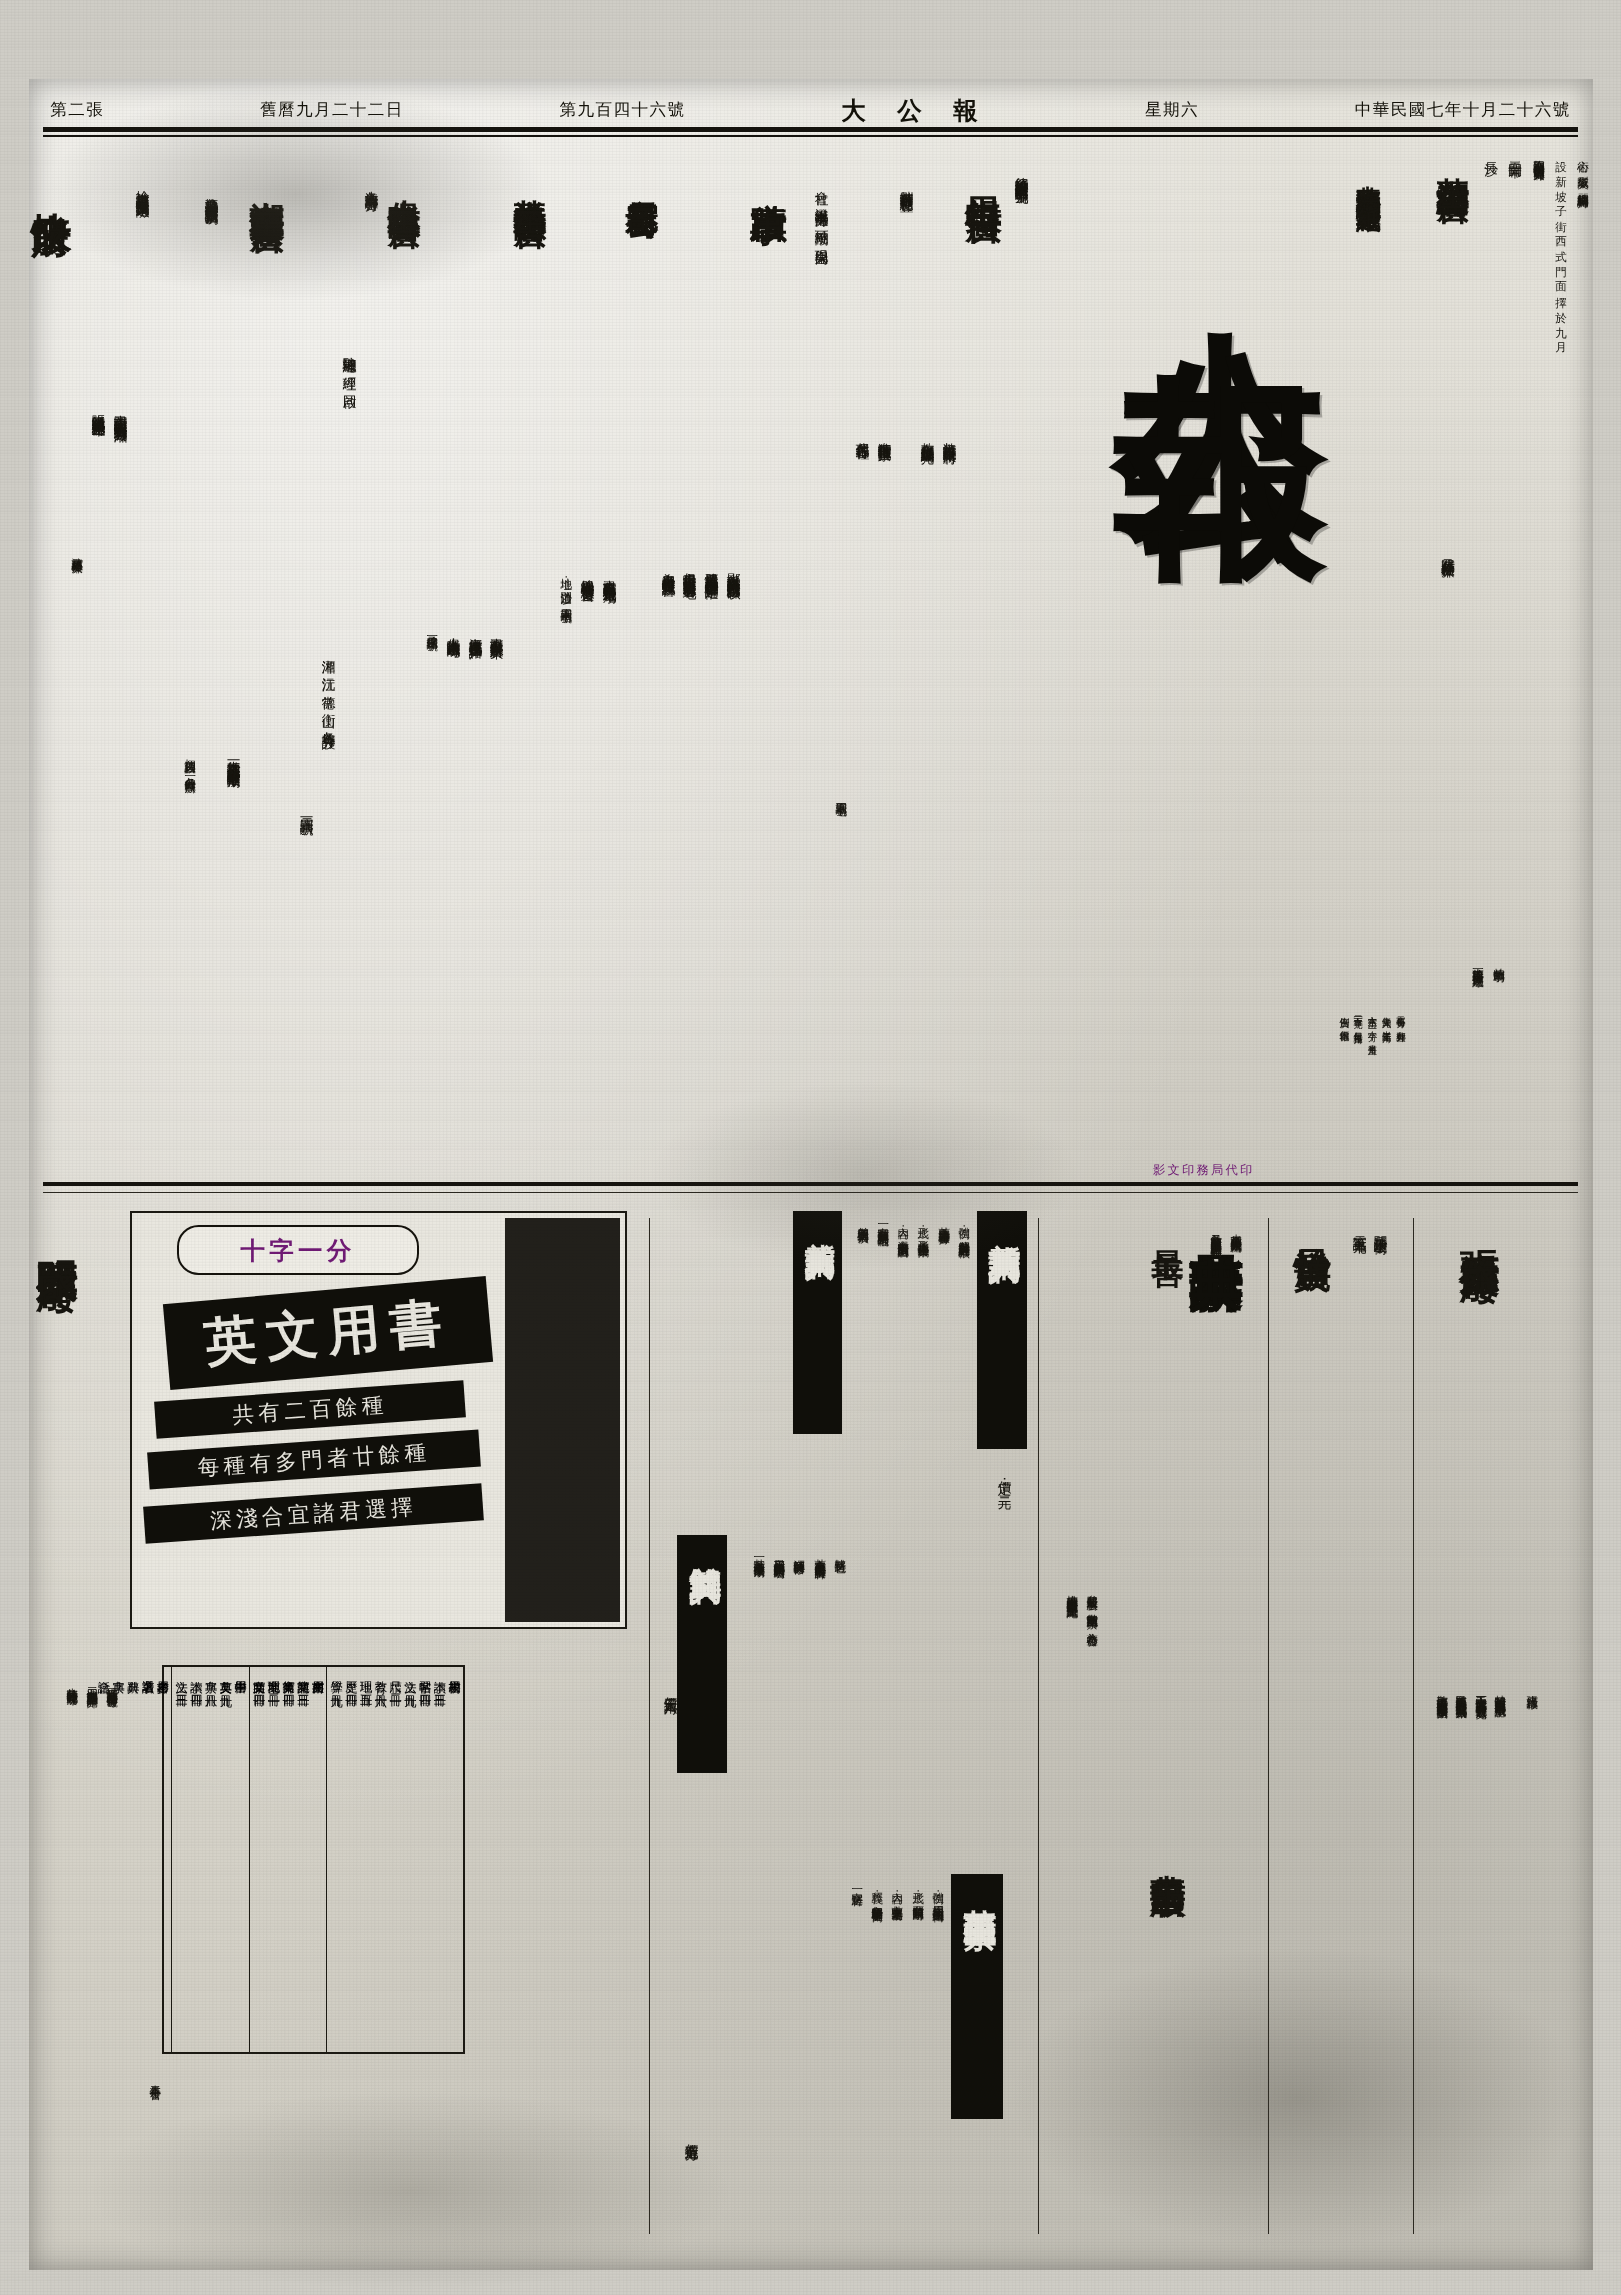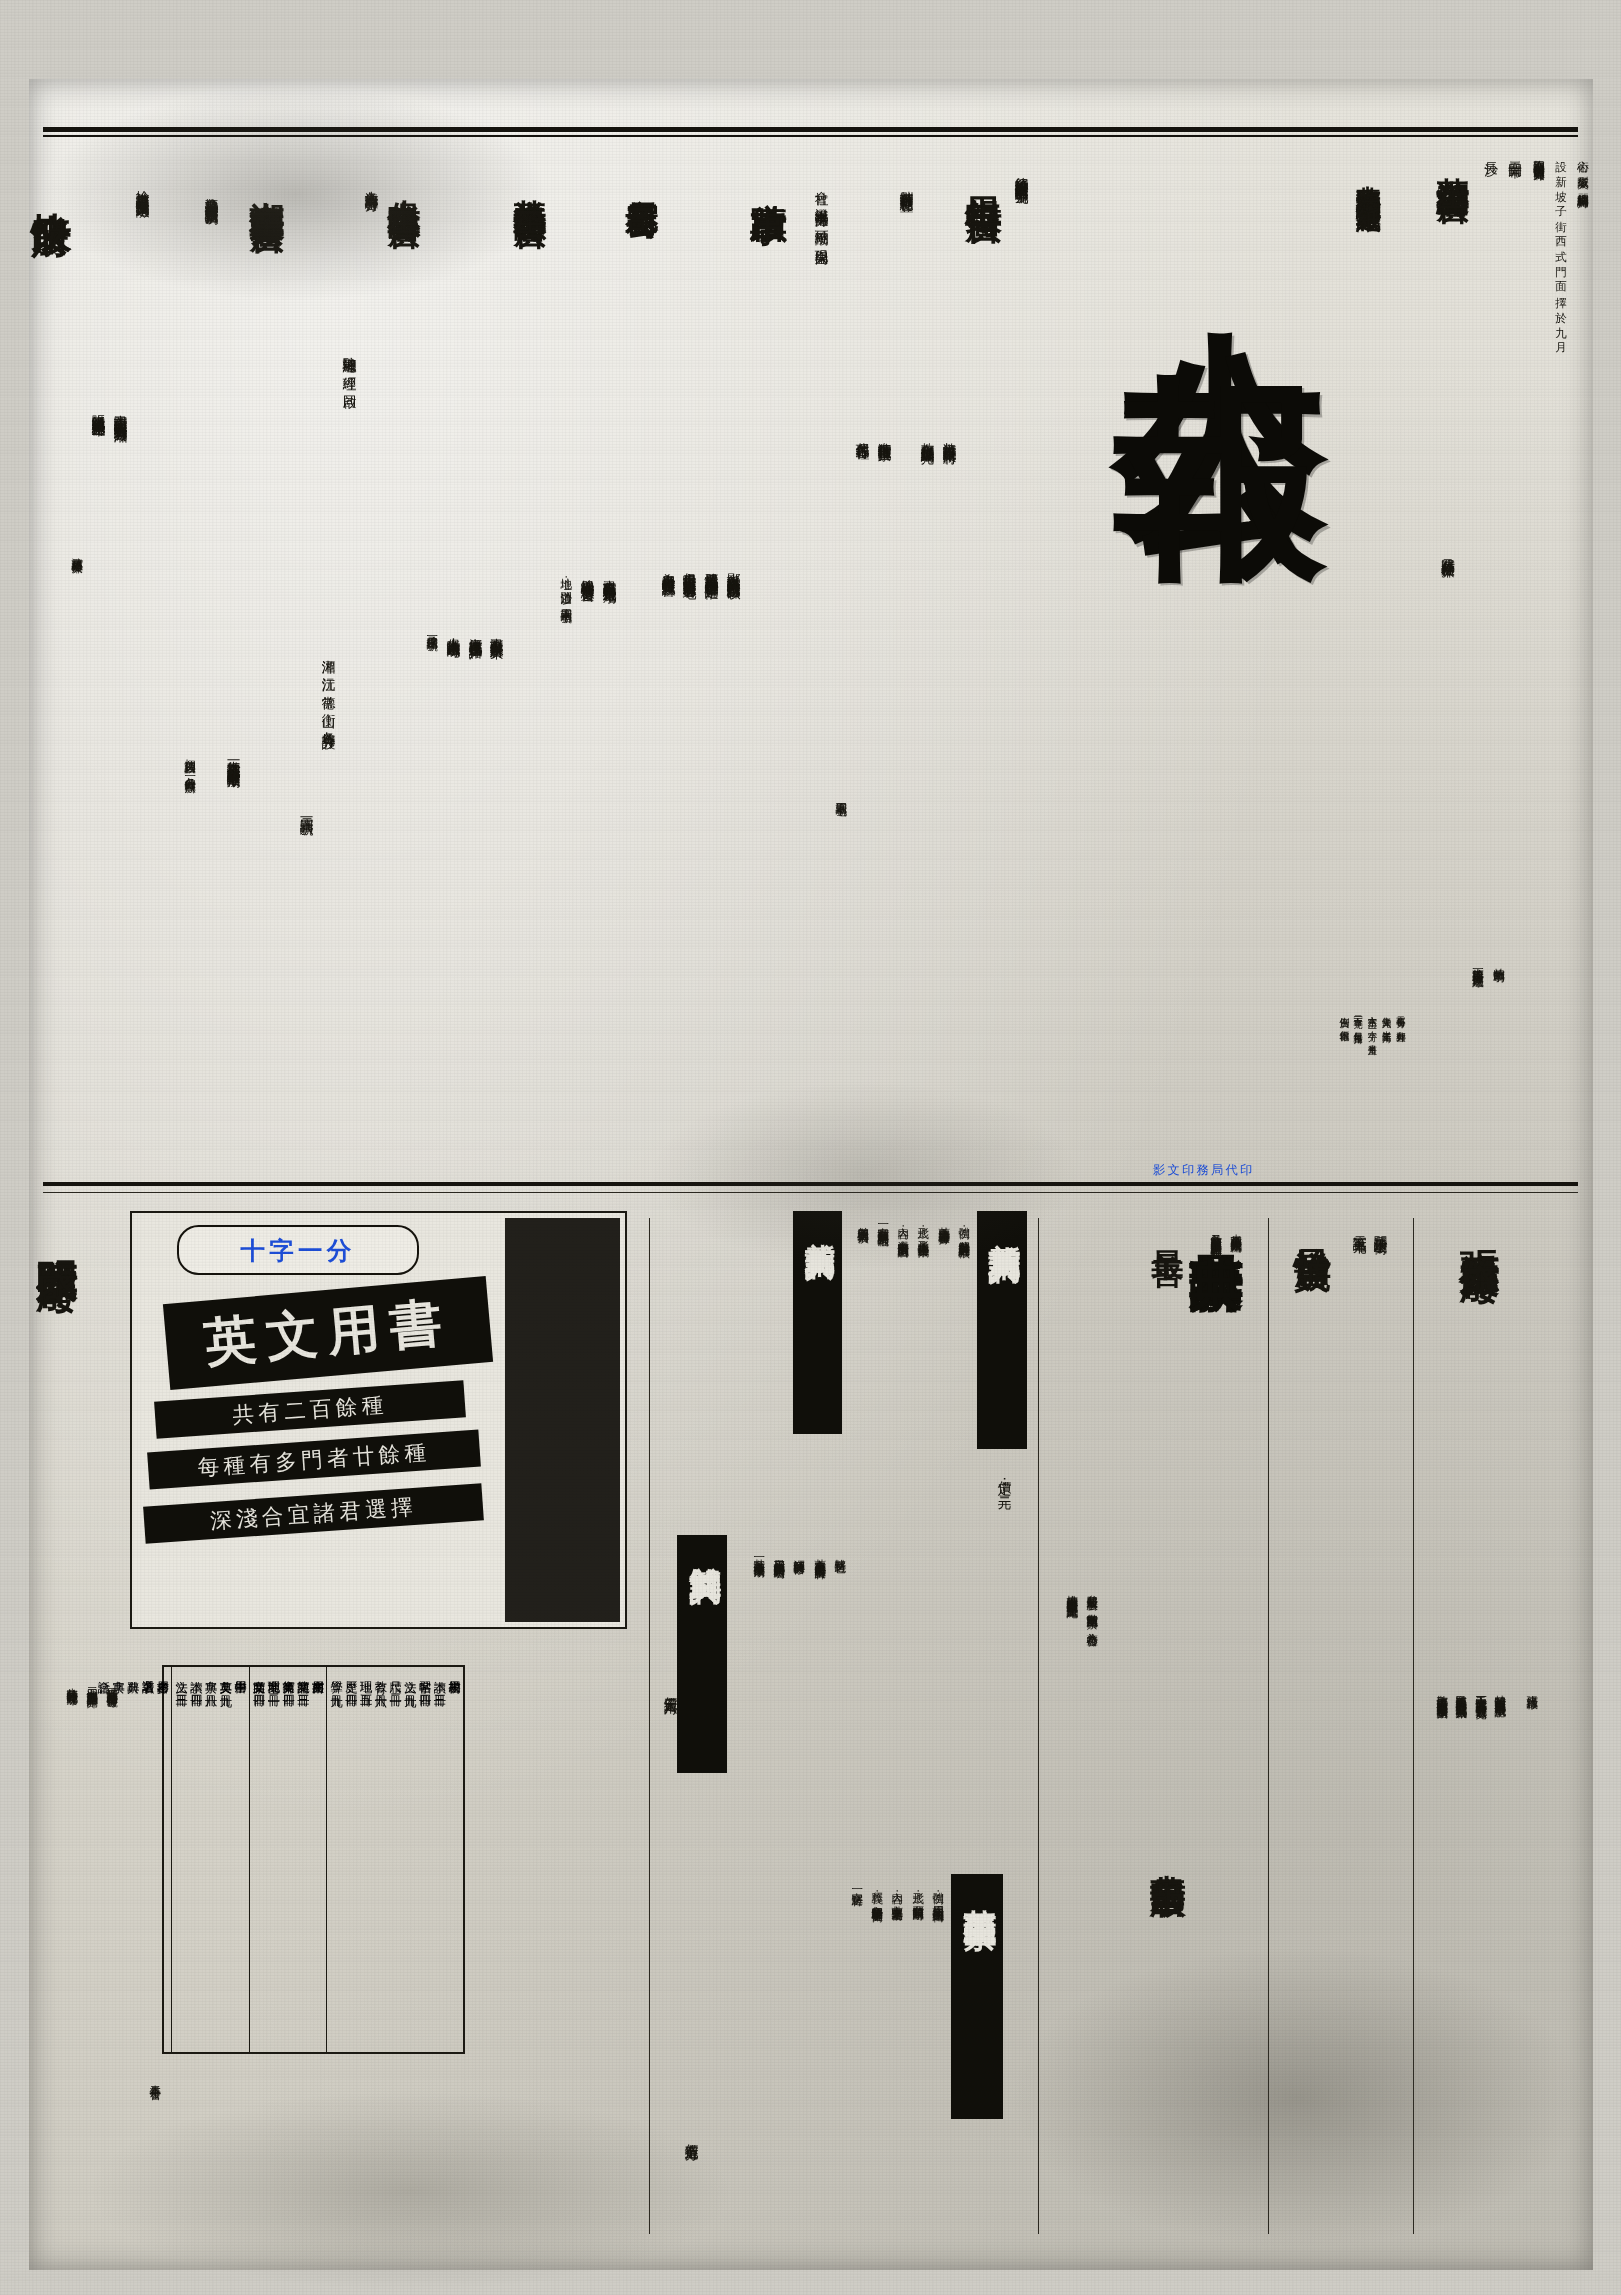--- a/index.html
+++ b/index.html
@@ -30,21 +30,21 @@
   .vtext {
     writing-mode: vertical-rl;
     text-orientation: upright;
     font-family: "DejaVu Sans", "Liberation Sans", sans-serif;
     color: #17150f;
     letter-spacing: 0.06em;
     line-height: 1.06;
     white-space: nowrap;
   }
   .htext {
-    color: #1d4ed8;
+    color: #701a75;
     white-space: nowrap;
   }
   
   #masthead-rule-top {
     position: absolute; left: 43px; top: 127px; width: 1535px; height: 5px;
     background: #15130e;
   }
   #masthead-rule-top2 {
     position: absolute; left: 43px; top: 135px; width: 1535px; height: 2.2px;
     background: #15130e;
@@ -139,20 +139,28 @@
     line-height: 1.2;
   }
   #price-table .tcol:last-child { border-left: none; }
 </style>
 </head>
 <body>
 
 <div id="page">
   <div id="paper"></div>
 
+  <div id="masthead-strip">
+    <span class="strip-item">第二張</span>
+    <span class="strip-item">舊曆九月二十二日</span>
+    <span class="strip-item">第九百四十六號</span>
+    <span class="strip-item" id="strip-title">大 公 報</span>
+    <span class="strip-item">星期六</span>
+    <span class="strip-item">中華民國七年十月二十六號</span>
+  </div>
   <div id="masthead-rule-top"></div>
   <div id="masthead-rule-top2"></div>
 
   <div id="big-title">大公報</div>
 
   <div class="adcol hdr-md" style="left:1337px; top:166px; width:45px; height:461px;">中華郵政掛號按照總包特別優徵寄途之報紙</div>
 
   <div class="adcol" style="left:1434px; top:151px; width:37px; height:375px; font-size:33px; font-weight:bold;">華美湘繡公司廣告</div>
   <div class="adcol body-sm" style="left:1477px; top:151px; width:21.6px; height:216px;">長沙</div>
   <div class="adcol body-sm" style="left:1501px; top:151px; width:21.6px; height:202px;">十二日開幕</div>

